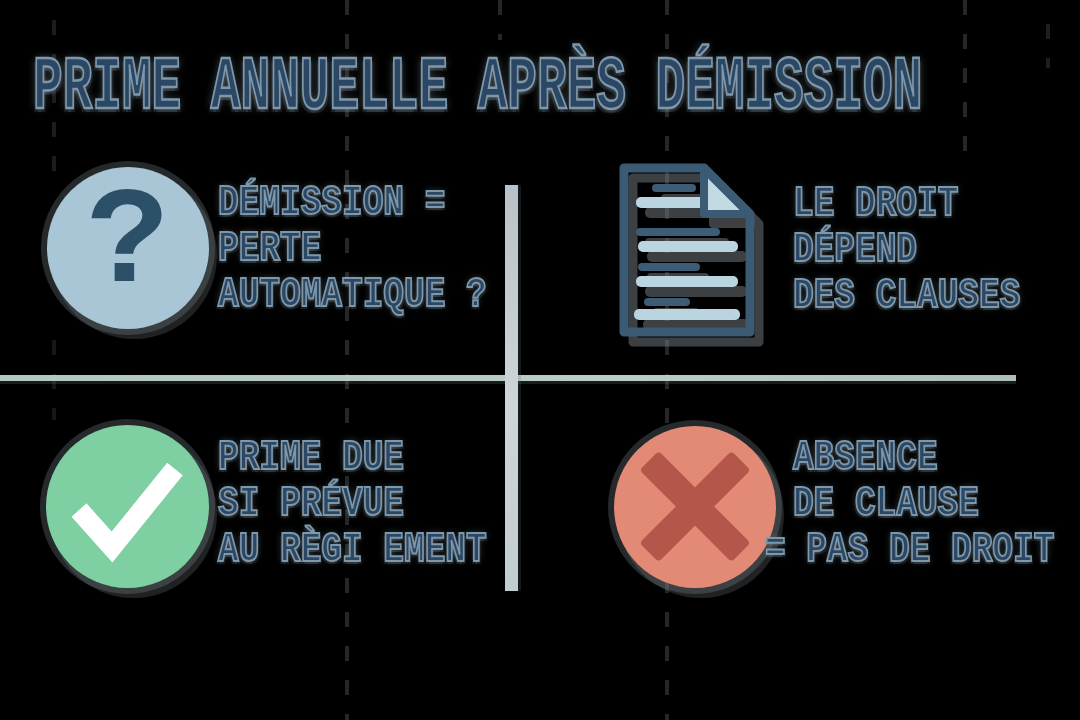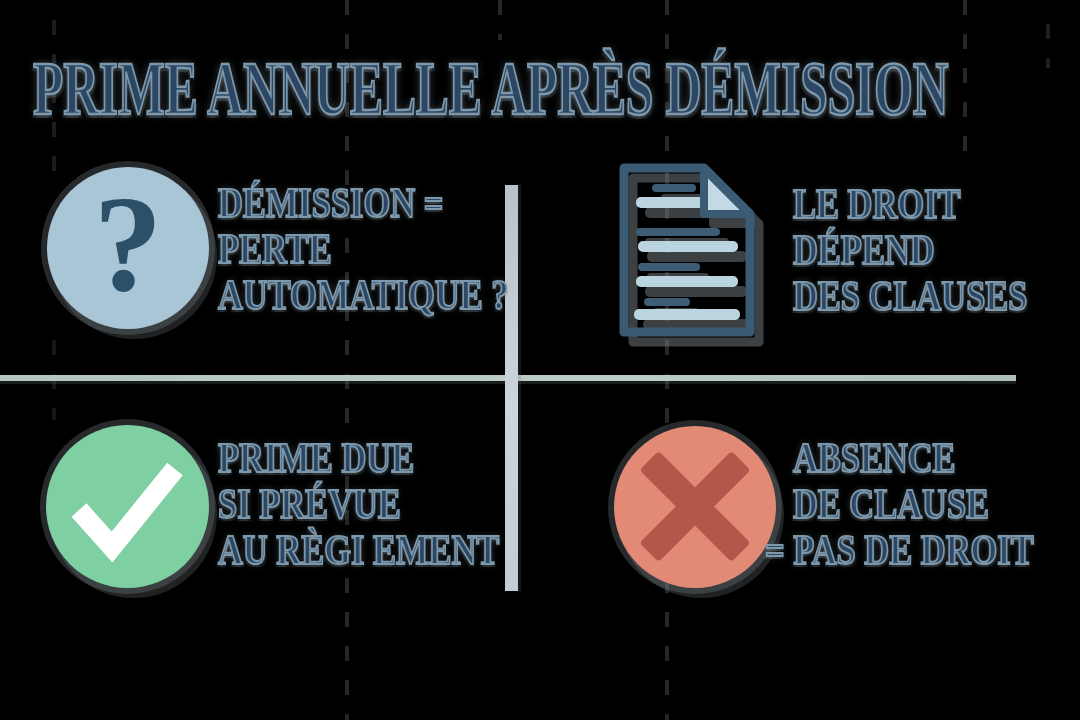--- a/index.html
+++ b/index.html
@@ -1,18 +1,18 @@
 <!DOCTYPE html>
 <html><head>
 <meta charset="utf-8">
 <style>
   html,body{margin:0;padding:0;background:#000;}
   .canvas{
     position:relative;width:1080px;height:720px;background:#000000;
-    overflow:hidden;font-family:Liberation Serif, serif;
+    overflow:hidden;font-family:Liberation Mono, monospace;
   }
   
   .title{
     position:absolute;left:33px;top:45px;
     font-size:76px;font-weight:bold;white-space:nowrap;
     transform:scaleX(0.65);transform-origin:0 0;
     color:#2b4763;
     -webkit-text-stroke:2.5px #7d98ab;
     text-shadow:0 0 10px rgba(150,170,185,0.45),
                 3px 4px 0 rgba(110,120,130,0.20),

